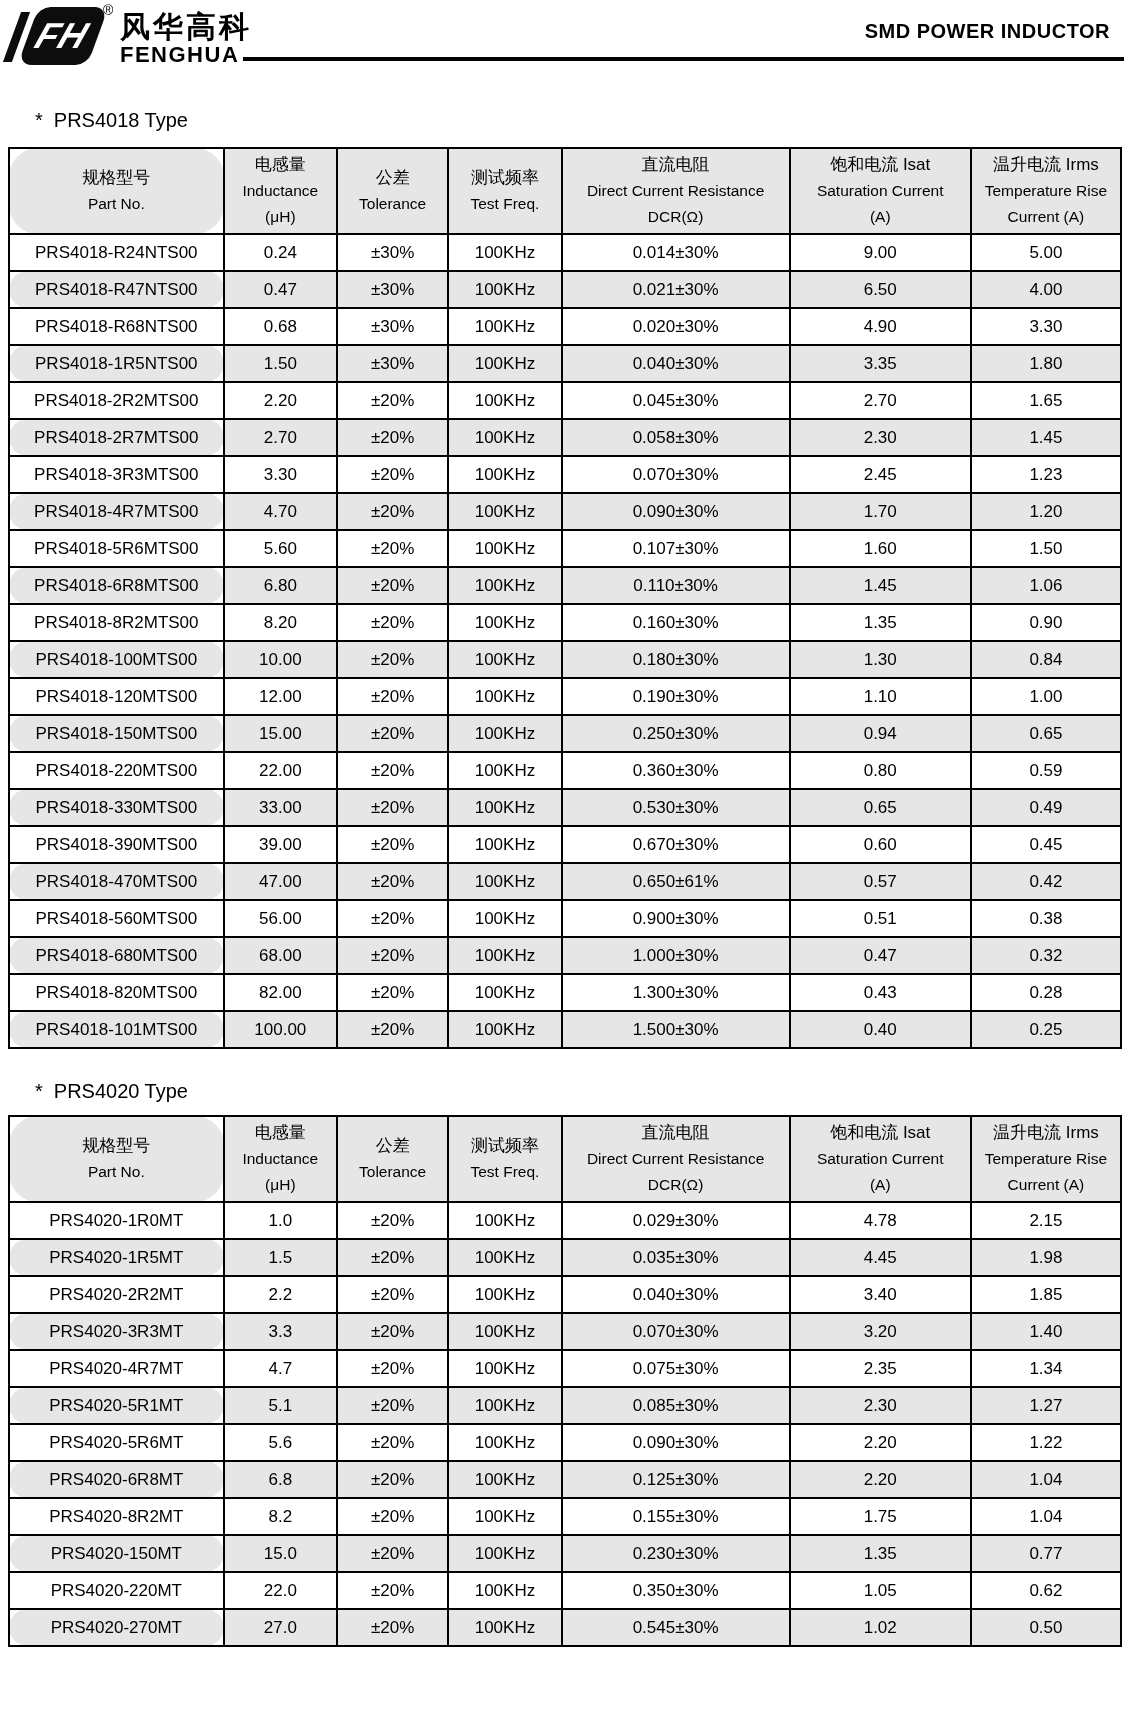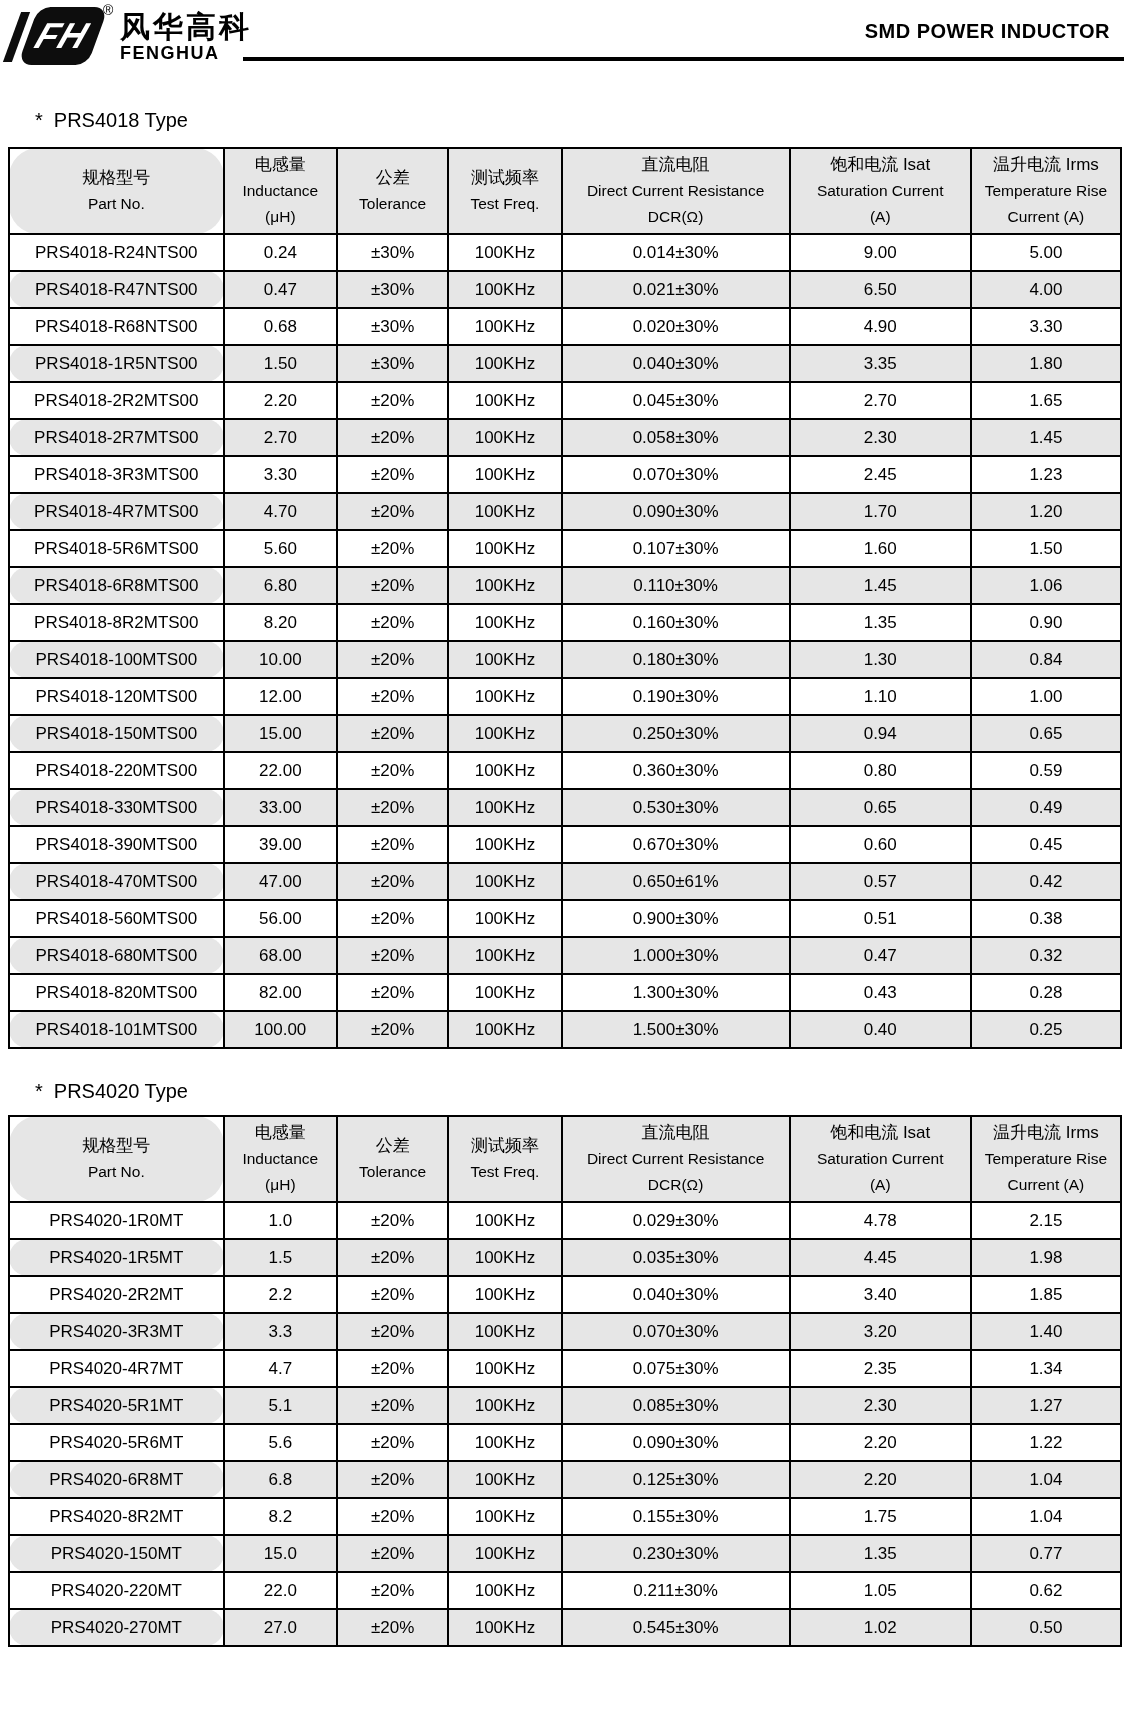--- a/index.html
+++ b/index.html
@@ -13,21 +13,21 @@
   .logo-slash { position:absolute; left:12px; top:12px; width:9px; height:50px;
                 background:#0d0d0d; transform:skewX(-20deg); }
   .logo-mark  { position:absolute; left:28px; top:7px; width:70px; height:58px;
                 background:#0d0d0d; transform:skewX(-20deg); border-radius:12px 14px 12px 14px;
                 display:flex; align-items:center; justify-content:center; }
   .logo-mark span { color:#fff; font-weight:bold; font-style:italic; font-size:36px;
                 letter-spacing:1px; transform:translateX(-1px); }
   .logo-reg   { position:absolute; left:103px; top:2px; font-size:14px; }
   .brand      { position:absolute; left:120px; top:11px; }
   .brand-cn   { font-size:30px; font-weight:bold; letter-spacing:3px; line-height:1.05; }
-  .brand-en   { font-size:18px; font-weight:bold; letter-spacing:1.5px; line-height:1.0; margin-top:1px; }
+  .brand-en   { font-size:22px; font-weight:bold; letter-spacing:1.5px; line-height:1.0; margin-top:1px; }
   .doc-title  { position:absolute; right:26px; top:20px; font-size:20px; font-weight:bold;
                 letter-spacing:0.5px; }
   .header-rule{ position:absolute; left:243px; right:12px; top:57px; height:4px; background:#000; }
 
   
   .section-title { margin:0 0 0 35px; font-size:20px; height:20px; line-height:20px; }
   .section-title .star { margin-right:11px; }
   #title-1 { margin-top:0; }
   #table-wrap-1 { margin-top:17px; }
   #title-2 { margin-top:32px; }
@@ -445,21 +445,21 @@
             <td>100KHz</td>
             <td>0.230±30%</td>
             <td>1.35</td>
             <td>0.77</td>
           </tr>
           <tr>
             <td>PRS4020-220MT</td>
             <td>22.0</td>
             <td>±20%</td>
             <td>100KHz</td>
-            <td>0.211±30%</td>
+            <td>0.350±30%</td>
             <td>1.05</td>
             <td>0.62</td>
           </tr>
           <tr>
             <td>PRS4020-270MT</td>
             <td>27.0</td>
             <td>±20%</td>
             <td>100KHz</td>
             <td>0.545±30%</td>
             <td>1.02</td>

